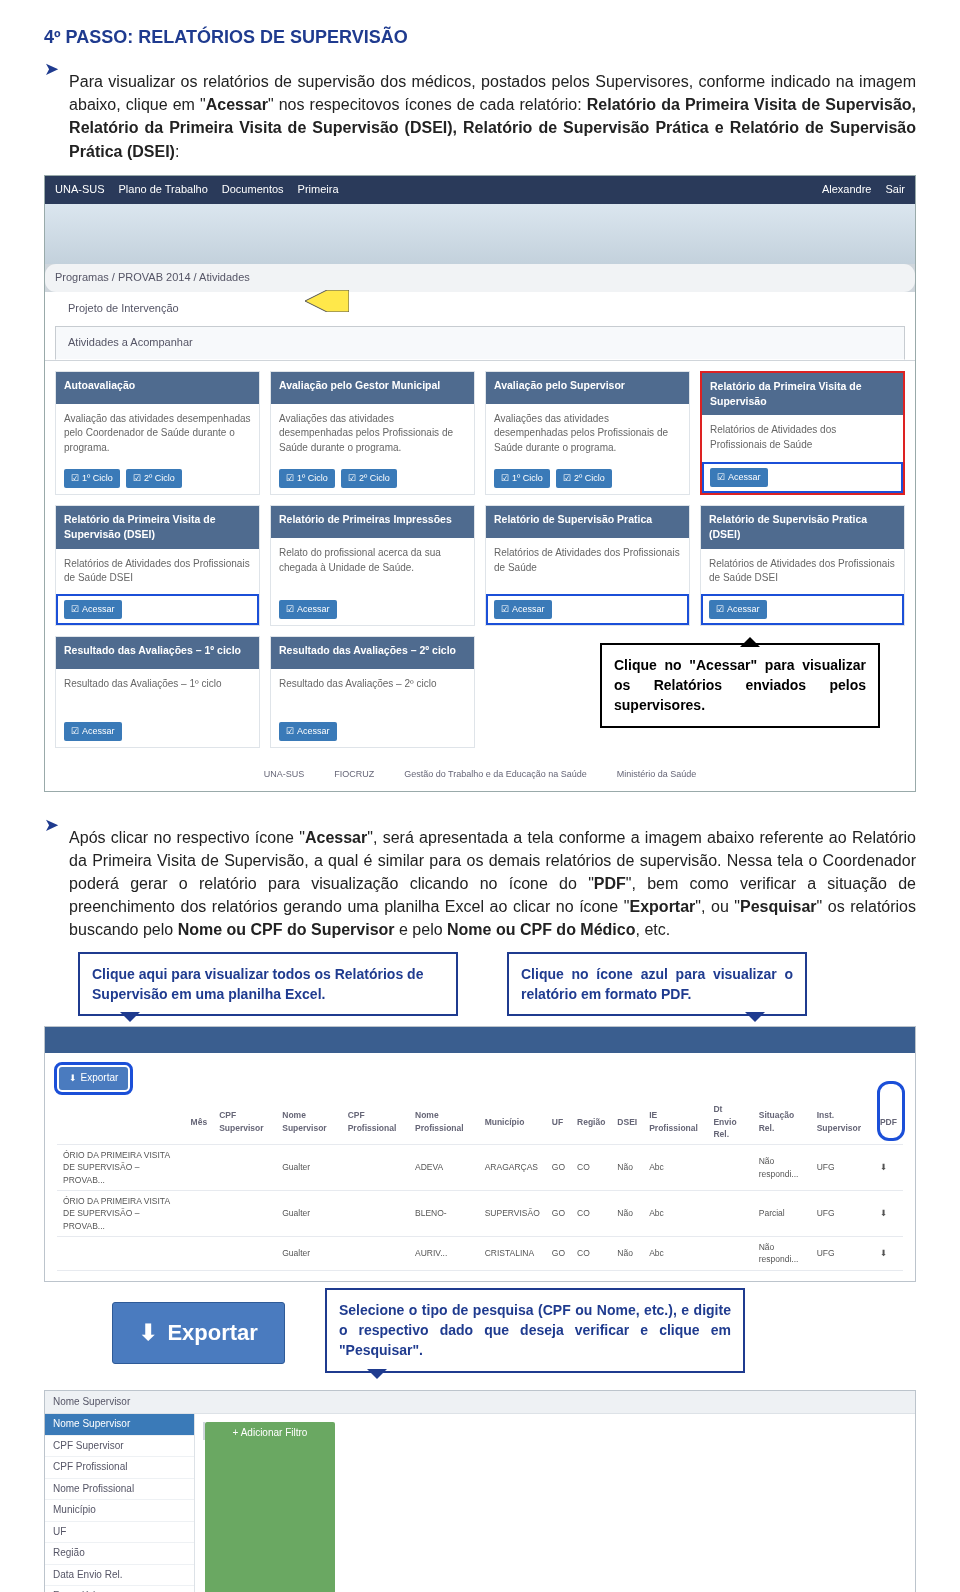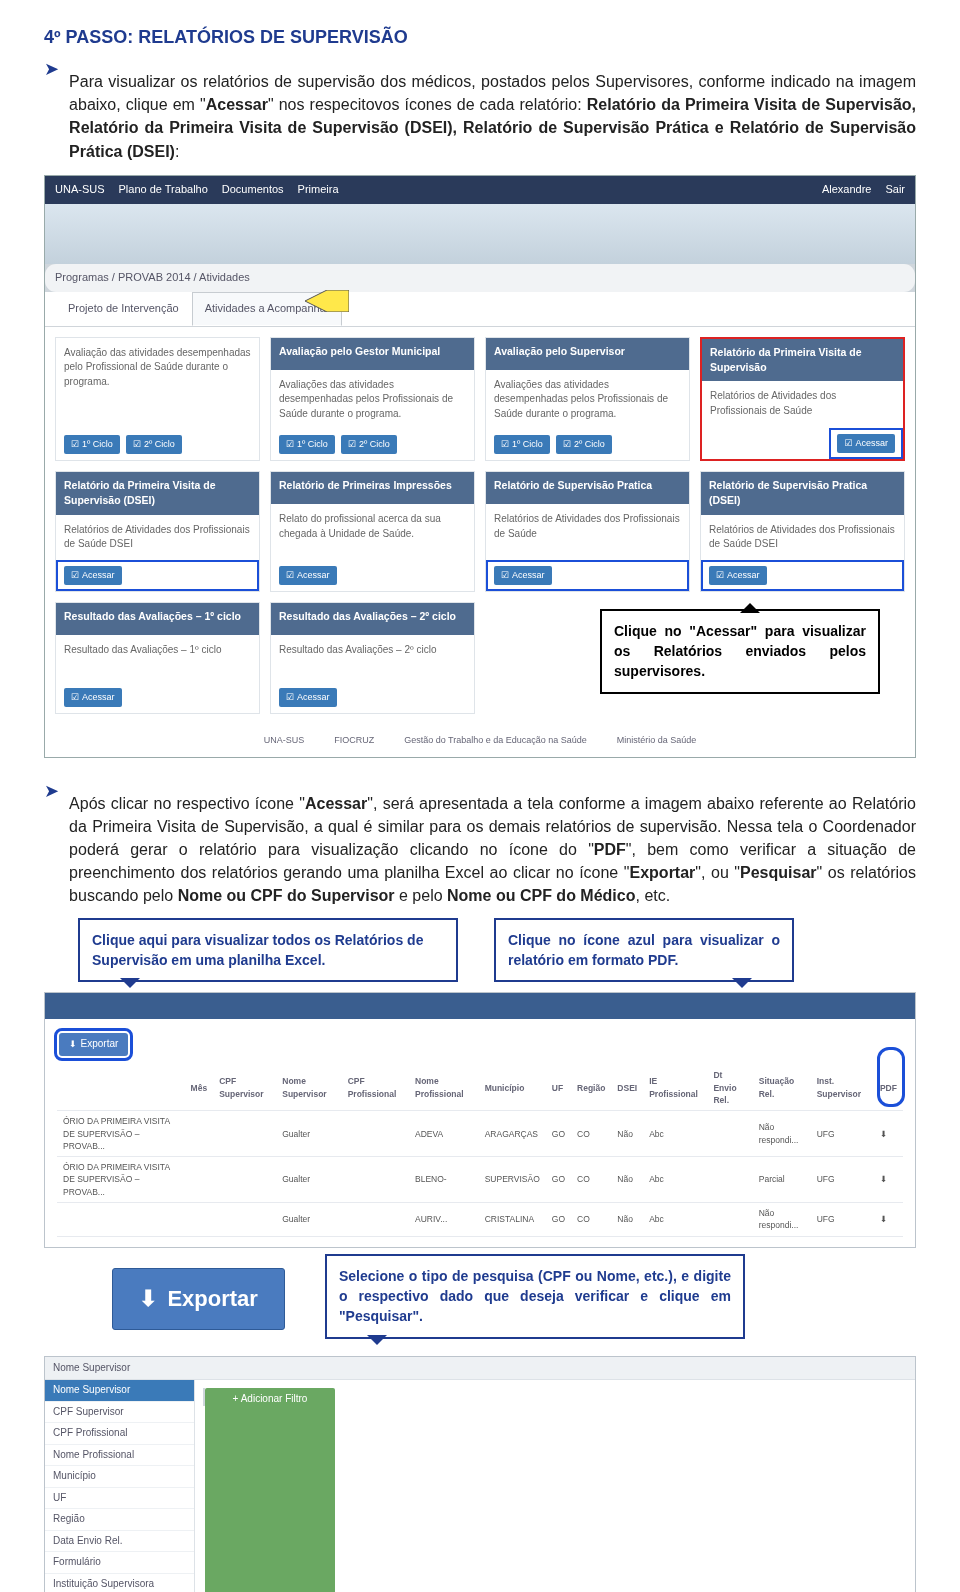--- a/index.html
+++ b/index.html
@@ -50,20 +50,21 @@
     padding: 6px 10px;
     color: #556;
     border-radius: 11px;
   }
   .tabs-row {
     background: #fff;
     border-bottom: 1px solid #d0d5da;
     padding: 0 10px;
     display: flex; gap: 0;
     position: relative;
+    flex-direction: column;
   }
   .tab {
     font-size: 11px;
     padding: 8px 12px;
     color: #556;
     border: 1px solid transparent;
     background: #fff;
   }
   .tab.active {
     border: 1px solid #c7ccd1;
@@ -91,21 +92,21 @@
     min-height: 112px;
   }
   .card-head {
     background: #4f6b8f;
     color: #fff;
     padding: 6px 8px;
     font-size: 10.5px;
     font-weight: 600;
     min-height: 32px;
   }
-  .card.red-border { border: 2px solid #d22; align-items: flex-end; }
+  .card.red-border { border: 2px solid #d22; }
   .card.blue-border .card-foot { outline: 2px solid #1b4fd8; outline-offset: -2px; }
   .card-body { padding: 8px; color: #666; flex: 1; }
   .card-foot {
     padding: 6px 8px;
     display: flex; gap: 6px;
   }
   .small-blue-btn {
     background: #3a7ab8;
     color: #fff;
     border-radius: 2px;
@@ -142,21 +143,21 @@
   }
   .ss-wrap { position: relative; }
   .abs-callout1 {
     position: absolute;
     right: 36px;
     bottom: 64px;
   }
   .second-p { margin-top: 6px; }
   .two-callouts {
     display: flex;
-    gap: 36px;
+    gap: 49px;
     margin: 10px 0 0 34px;
   }
   .two-callouts .callout-box { width: 380px; }
   .two-callouts .callout-box.right { width: 300px; }
   .list-screenshot {
     margin: 10px 0 6px 0;
     border: 1px solid #bcc4cc;
     background: #f6f8fa;
     position: relative;
     font-size: 9px;
@@ -272,21 +273,22 @@
     <div class="tab">Projeto de Intervenção</div>
     <div class="tab active">Atividades a Acompanhar</div>
     <div class="arrow-callout">
       <svg viewBox="0 0 44 22">
             <polygon points="44,0 44,22 22,22 0,11 22,0" fill="#ffe84a" stroke="#555" stroke-width="1"></polygon>
           </svg>
     </div>
   </div>
   <div class="cards-grid" id="cards-grid">
         <div class="card">
-          <div class="card-body">Avaliação das atividades desempenhadas pelo Profissional de Saúde durante o programa.</div>
+          <div class="card-head">Autoavaliação</div>
+          <div class="card-body">Avaliação das atividades desempenhadas pelo Coordenador de Saúde durante o programa.</div>
           <div class="card-foot">
             <span class="small-blue-btn">
               <span class="ic">☑</span>
               <span>1º Ciclo</span>
             </span>
             <span class="small-blue-btn">
               <span class="ic">☑</span>
               <span>2º Ciclo</span>
             </span>
           </div>

